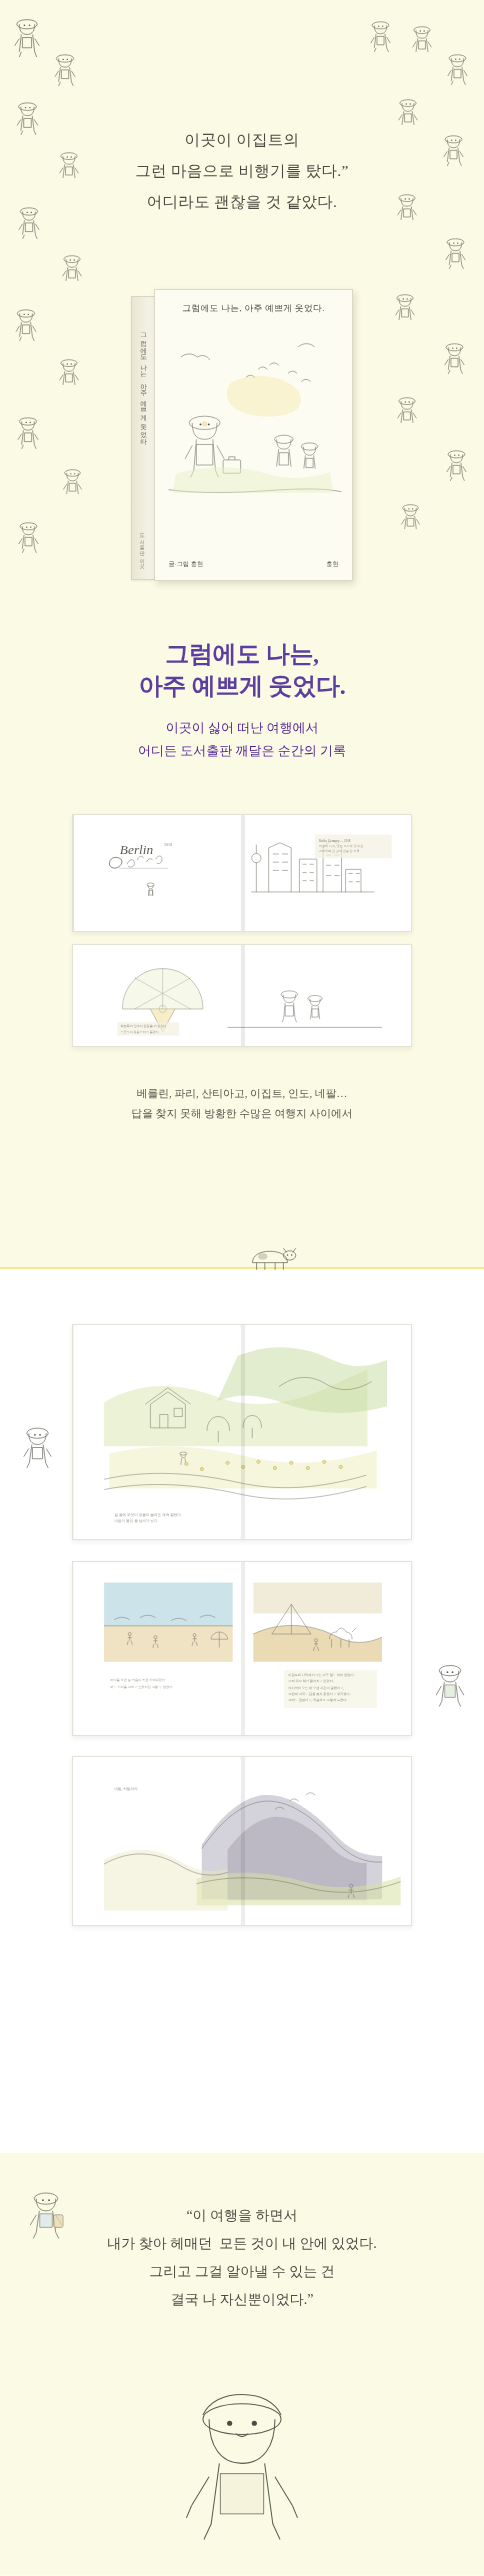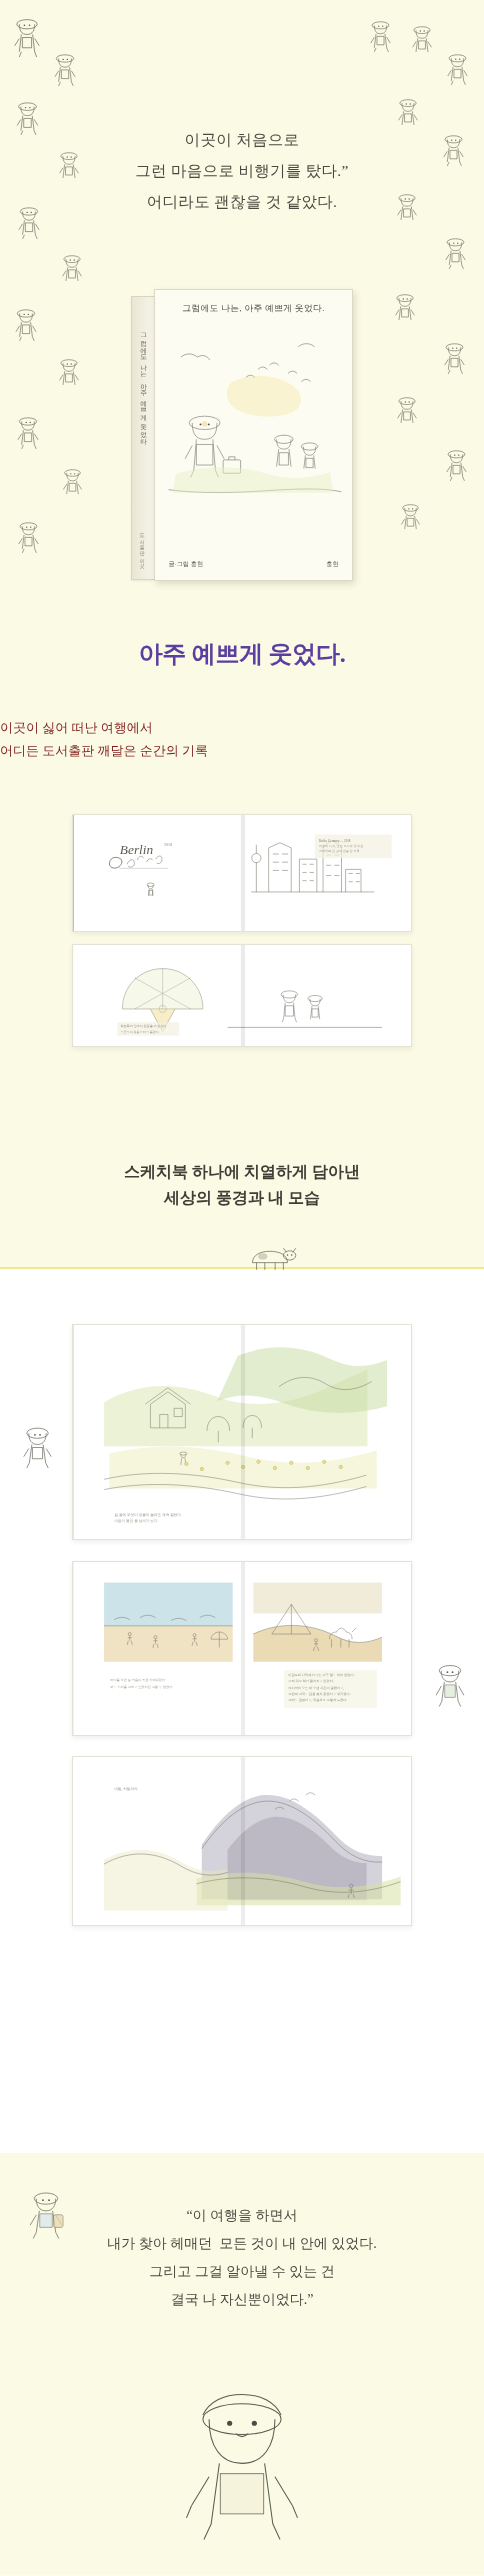--- a/index.html
+++ b/index.html
@@ -132,31 +132,31 @@
     font-weight: bold;
     color: #5b3fa0;
     line-height: 1.32;
     letter-spacing: -0.3px;
     font-family: "Liberation Serif", serif;
   }
   .hero-sub {
     position: absolute;
     left: 0; right: 0;
     top: 717px;
-    text-align: left;
+    text-align: center;
     font-size: 13px;
     line-height: 1.75;
-    color: #7f1d1d;
+    color: #4c1d95;
     font-family: "Liberation Serif", serif;
   }
 
   
   .spread {
     position: absolute;
-    background: #a3a3a3;
+    background: #bef264;
     border: 0.5px solid #e4e2d4;
     box-shadow: 0 1.5px 5.2px rgba(0,0,0,.07);
     overflow: hidden;
   }
 
   
   .sec-mid {
     position: relative;
     width: 484px;
     height: 206px;
@@ -517,21 +517,21 @@
         <path d="M25 39l-4 32M45 39l4 32"></path>
             <path d="M27 45h16v19H27z"></path>
         <path d="M21 47l-8 13M49 47l8 13"></path>
           </g>
           <circle cx="31" cy="22" r="1.5" fill="#4a4a42"></circle>
           <circle cx="40" cy="22" r="1.5" fill="#4a4a42"></circle>
         </svg>
     </div>
 
     <div class="hero-quote">
-      <div>이곳이 처음으로</div>
+      <div>이곳이 이집트의</div>
       <div>그런 마음으로 비행기를 탔다.”</div>
       <div>어디라도 괜찮을 것 같았다.</div>
     </div>
 
     <div class="book-wrap">
       <div class="book-spine">
         <div class="spine-text">그럼에도 나는, 아주 예쁘게 웃었다.</div>
         <div class="spine-pub">도서출판 이곳</div>
       </div>
       <div class="book-front">
@@ -571,20 +571,21 @@
           <circle cx="96" cy="202" r="5" fill="#f6d9a0" opacity=".7"></circle>
           <circle cx="88" cy="203" r="1.8" fill="#4a4a42"></circle>
           <circle cx="104" cy="203" r="1.8" fill="#4a4a42"></circle>
         </svg>
         <div class="cover-foot">글·그림  홍현</div>
         <div class="cover-pub">홍현</div>
       </div>
     </div>
 
     <div class="hero-head">
+      <div class="l1">그럼에도 나는,</div>
       <div class="l2">아주 예쁘게 웃었다.</div>
     </div>
     <div class="hero-sub">
       <div>이곳이 싫어 떠난 여행에서</div>
       <div>어디든 도서출판 깨달은 순간의 기록</div>
     </div>
 
     <div class="spread" style="left:72px; top:814px; width:340px; height:118px;">
       <svg viewBox="0 0 660 230" width="340" height="118">
         <rect width="660" height="230" fill="#ffffff"></rect>
@@ -648,23 +649,23 @@
         <rect x="86" y="150" width="120" height="26" fill="#f4f1e0" opacity=".7"></rect>
         <text x="92" y="160" font-family="Liberation Serif, serif" font-size="6" fill="#8a8a7c">회전목마 앞에서 한참을 서 있었다</text>
         <text x="92" y="170" font-family="Liberation Serif, serif" font-size="6" fill="#9a9a8c">누군가의 웃음소리가 들렸다</text>
         <rect x="326" y="0" width="8" height="200" fill="#000" opacity=".08"></rect>
       </svg>
     </div>
 
   </section>
 
   <section class="sec-mid">
-    <div class="mid-big">
-      <div>스케치북 하나에 치열하게 담아낸</div>
-      <div>세상의 풍경과 내 모습</div>
+    <div class="mid-small">
+      <div>베를린, 파리, 산티아고, 이집트, 인도, 네팔…</div>
+      <div>답을 찾지 못해 방황한 수많은 여행지 사이에서</div>
     </div>
   </section>
 
   <section class="sec-gallery">
     <div class="divider-line"></div>
 
     <div class="doodle" style="left:242px; top:-25px;">
       <svg width="57" height="32" viewBox="0 0 110 62">
           <g fill="none" stroke="#5a5a50" stroke-width="1.4">
         <path d="M20 40c0-14 14-22 34-22s34 8 34 22"></path>

